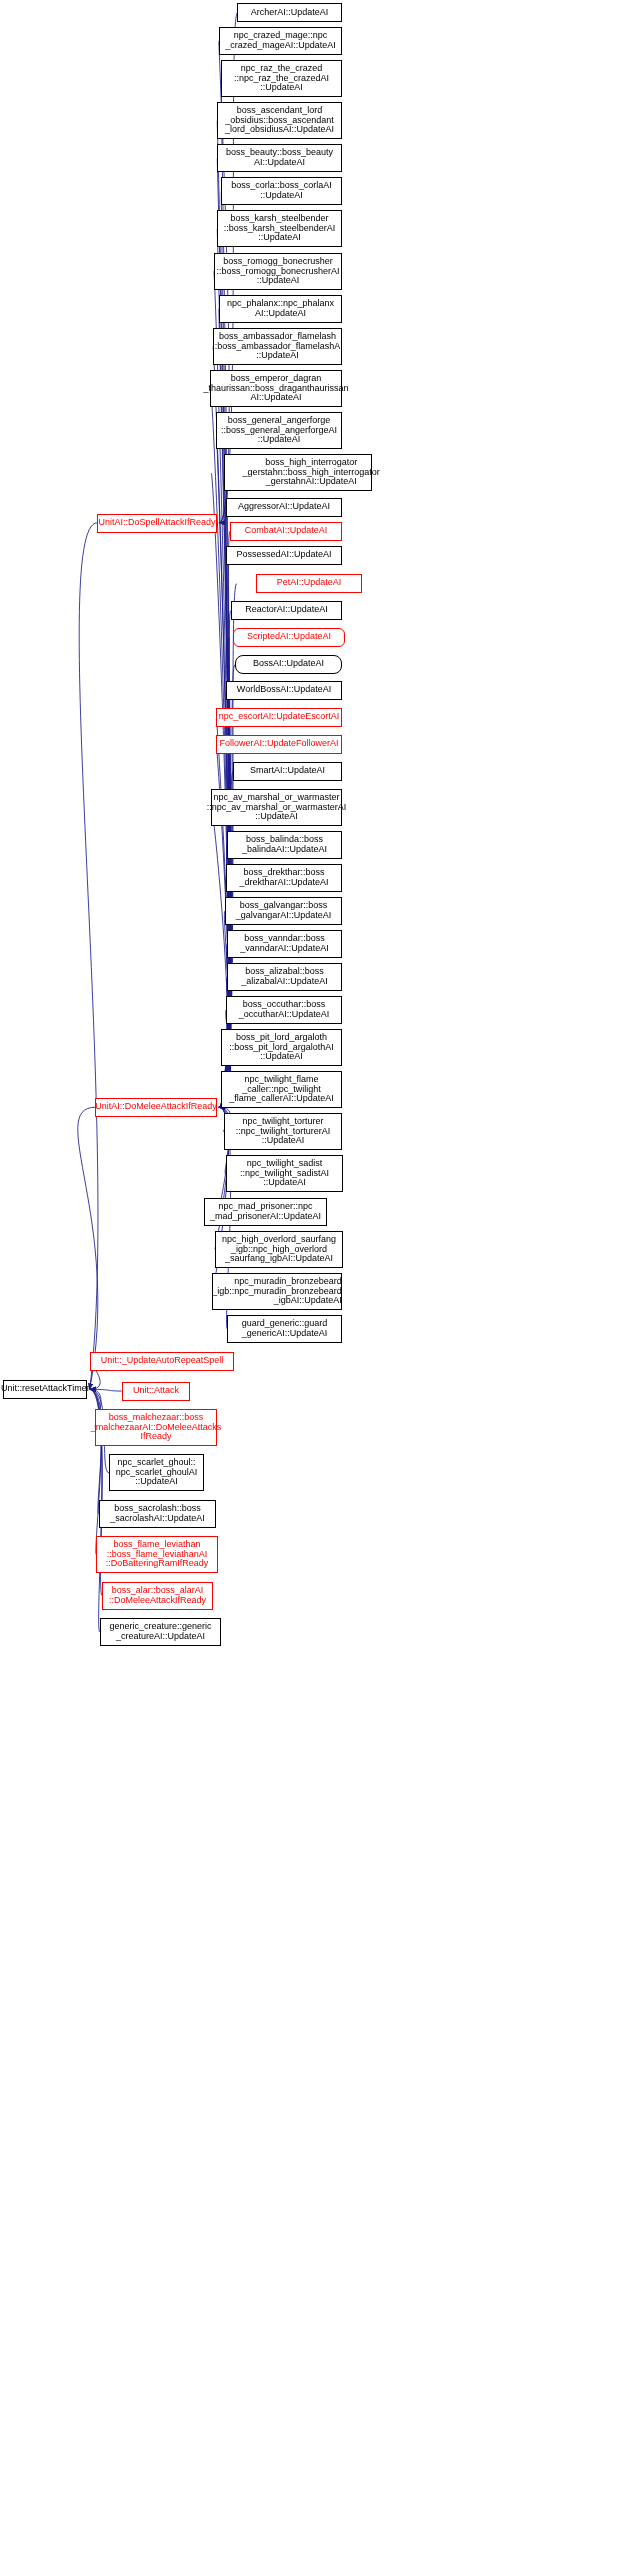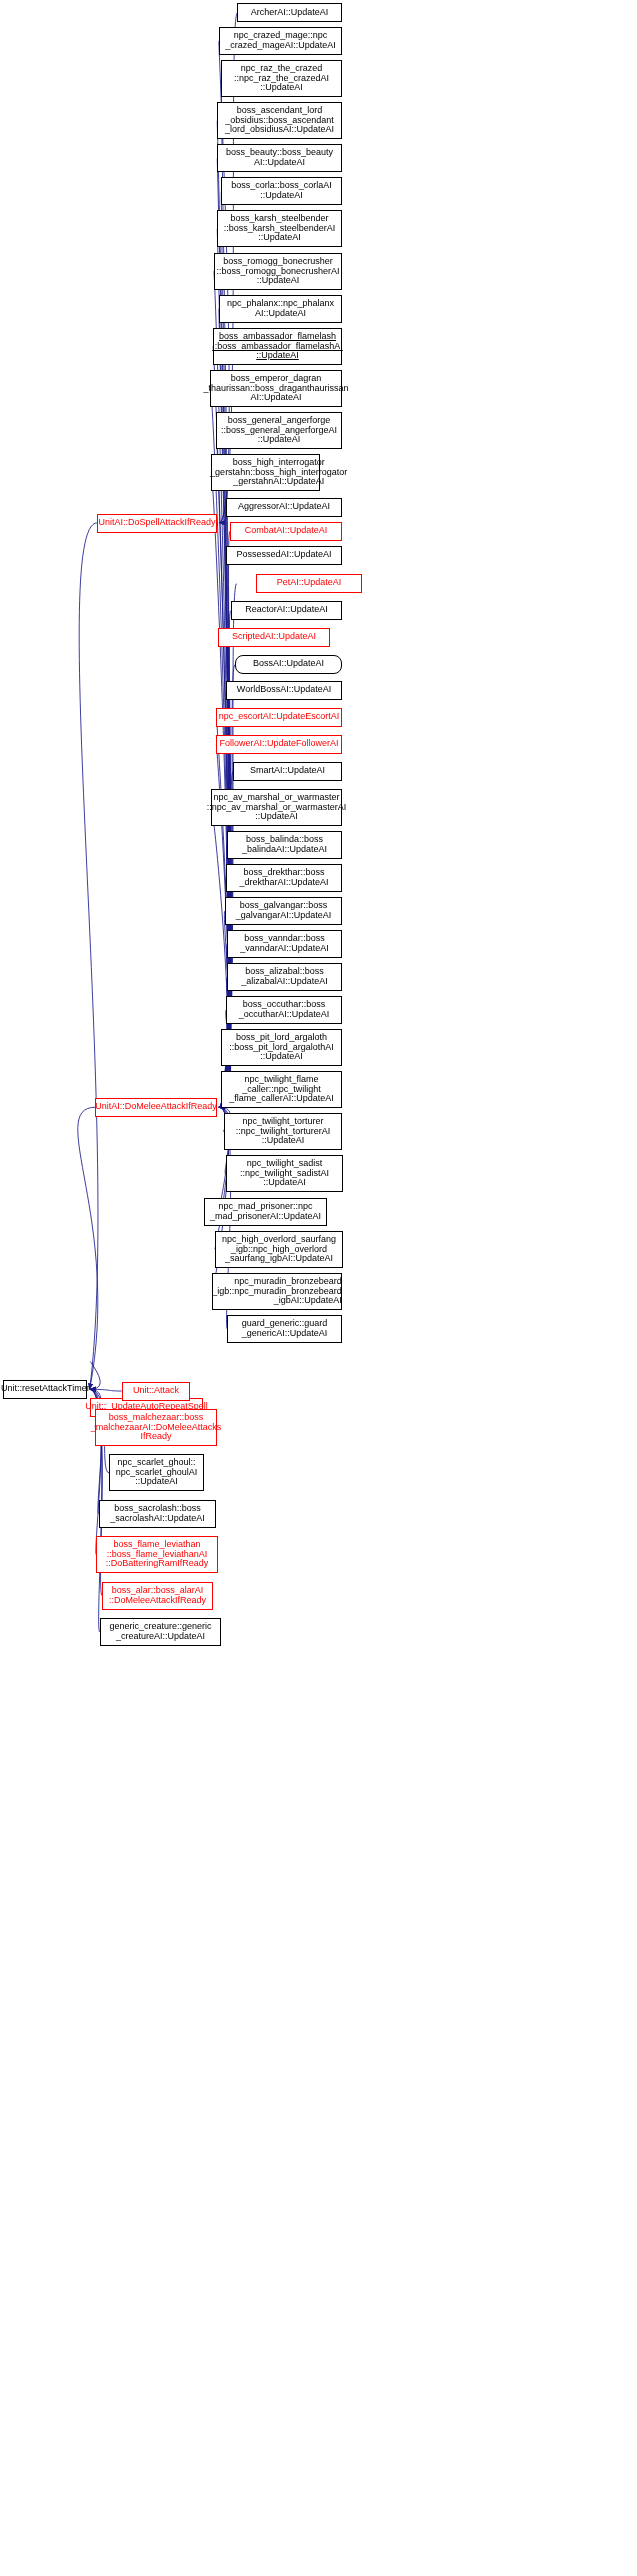--- a/index.html
+++ b/index.html
@@ -120,56 +120,56 @@
       </div>
       <div class="node" style="left: 214px; top: 253px; width: 128px; height: 37px;">
         <span class="lbl">boss_romogg_bonecrusher
 ::boss_romogg_bonecrusherAI
 ::UpdateAI</span>
       </div>
       <div class="node" style="left: 219px; top: 295px; width: 123px; height: 28px;">
         <span class="lbl">npc_phalanx::npc_phalanx
 AI::UpdateAI</span>
       </div>
-      <div class="node" style="left: 213px; top: 328px; width: 129px; height: 37px; text-decoration: underline;">
+      <div class="node" style="left: 213px; top: 328px; width: 129px; height: 37px;">
         <span class="lbl">boss_ambassador_flamelash
 ::boss_ambassador_flamelashAI
 ::UpdateAI</span>
       </div>
       <div class="node" style="left: 210px; top: 370px; width: 132px; height: 37px;">
         <span class="lbl">boss_emperor_dagran
 _thaurissan::boss_draganthaurissan
 AI::UpdateAI</span>
       </div>
       <div class="node" style="left: 216px; top: 412px; width: 126px; height: 37px;">
         <span class="lbl">boss_general_angerforge
 ::boss_general_angerforgeAI
 ::UpdateAI</span>
       </div>
-      <div class="node" style="left: 211px; top: 454px; width: 109px; height: 37px; padding-left: 28px;">
+      <div class="node" style="left: 224px; top: 454px; width: 148px; height: 37px; padding-left: 28px;">
         <span class="lbl">boss_high_interrogator
 _gerstahn::boss_high_interrogator
 _gerstahnAI::UpdateAI</span>
       </div>
       <div class="node" style="left: 226px; top: 498px; width: 116px; height: 18.6px;">
         <span class="lbl">AggressorAI::UpdateAI</span>
       </div>
       <div class="node red" style="left: 230px; top: 522px; width: 112px; height: 18.6px;">
         <span class="lbl">CombatAI::UpdateAI</span>
       </div>
       <div class="node" style="left: 226px; top: 546px; width: 116px; height: 18.6px;">
         <span class="lbl">PossessedAI::UpdateAI</span>
       </div>
       <div class="node red" style="left: 236px; top: 574px; width: 106px; height: 18.6px; margin-left: 20px;">
         <span class="lbl">PetAI::UpdateAI</span>
       </div>
       <div class="node" style="left: 231px; top: 601px; width: 111px; height: 18.6px;">
         <span class="lbl">ReactorAI::UpdateAI</span>
       </div>
-      <div class="node red" style="left: 218px; top: 628px; width: 112px; height: 18.6px;">
+      <div class="node red" style="left: 233px; top: 628px; width: 112px; height: 18.6px; border-radius: 6px;">
         <span class="lbl">ScriptedAI::UpdateAI</span>
       </div>
       <div class="node" style="left: 235px; top: 655px; width: 107px; height: 18.6px; border-radius: 8px;">
         <span class="lbl">BossAI::UpdateAI</span>
       </div>
       <div class="node" style="left: 226px; top: 681px; width: 116px; height: 18.6px;">
         <span class="lbl">WorldBossAI::UpdateAI</span>
       </div>
       <div class="node red" style="left: 216px; top: 708px; width: 126px; height: 18.6px;">
         <span class="lbl">npc_escortAI::UpdateEscortAI</span>
@@ -240,21 +240,21 @@
       </div>
       <div class="node" style="left: 212px; top: 1273px; width: 130px; height: 37px; text-align: right;">
         <span class="lbl">npc_muradin_bronzebeard
 _igb::npc_muradin_bronzebeard
 _igbAI::UpdateAI</span>
       </div>
       <div class="node" style="left: 227px; top: 1315px; width: 115px; height: 28px;">
         <span class="lbl">guard_generic::guard
 _genericAI::UpdateAI</span>
       </div>
-      <div class="node red" style="left: 90px; top: 1352px; width: 113px; height: 18.6px; margin-top: 46px;">
+      <div class="node red" style="left: 90px; top: 1352px; width: 144px; height: 18.6px;">
         <span class="lbl">Unit::_UpdateAutoRepeatSpell</span>
       </div>
       <div class="node red" style="left: 122px; top: 1382px; width: 68px; height: 18.6px;">
         <span class="lbl">Unit::Attack</span>
       </div>
       <div class="node red" style="left: 95px; top: 1409px; width: 122px; height: 37px;">
         <span class="lbl">boss_malchezaar::boss
 _malchezaarAI::DoMeleeAttacks
 IfReady</span>
       </div>

